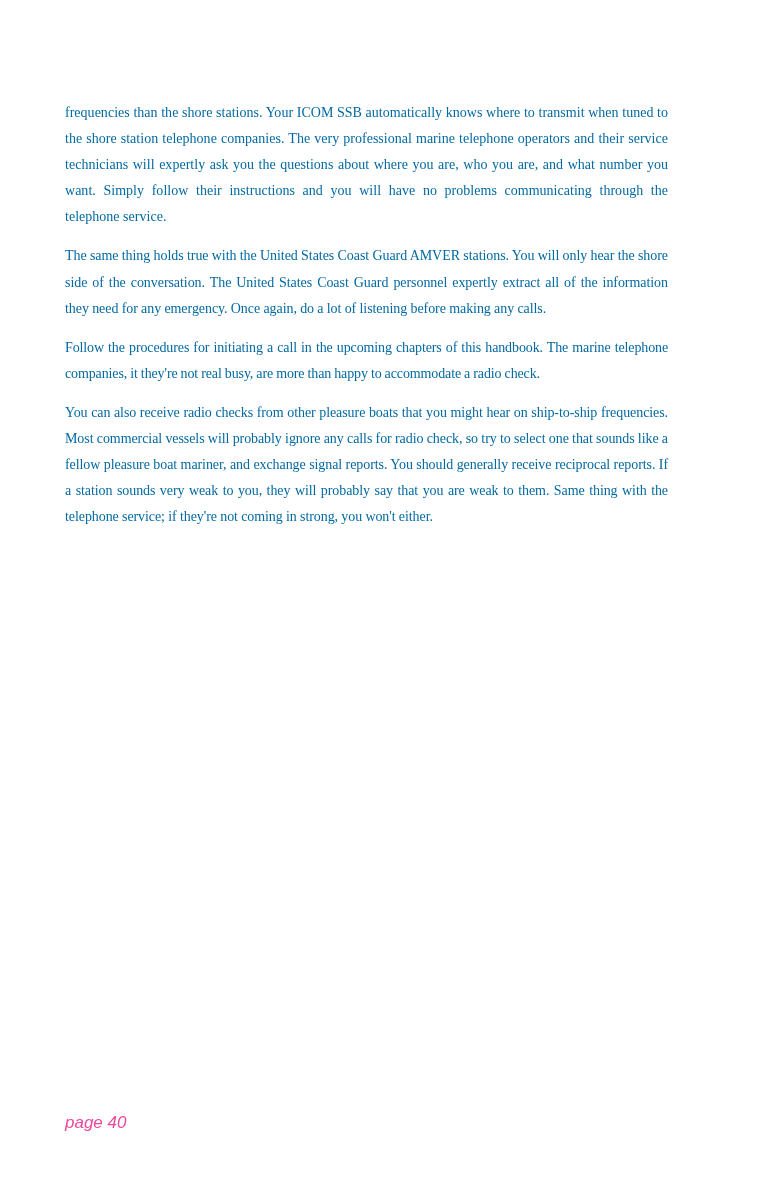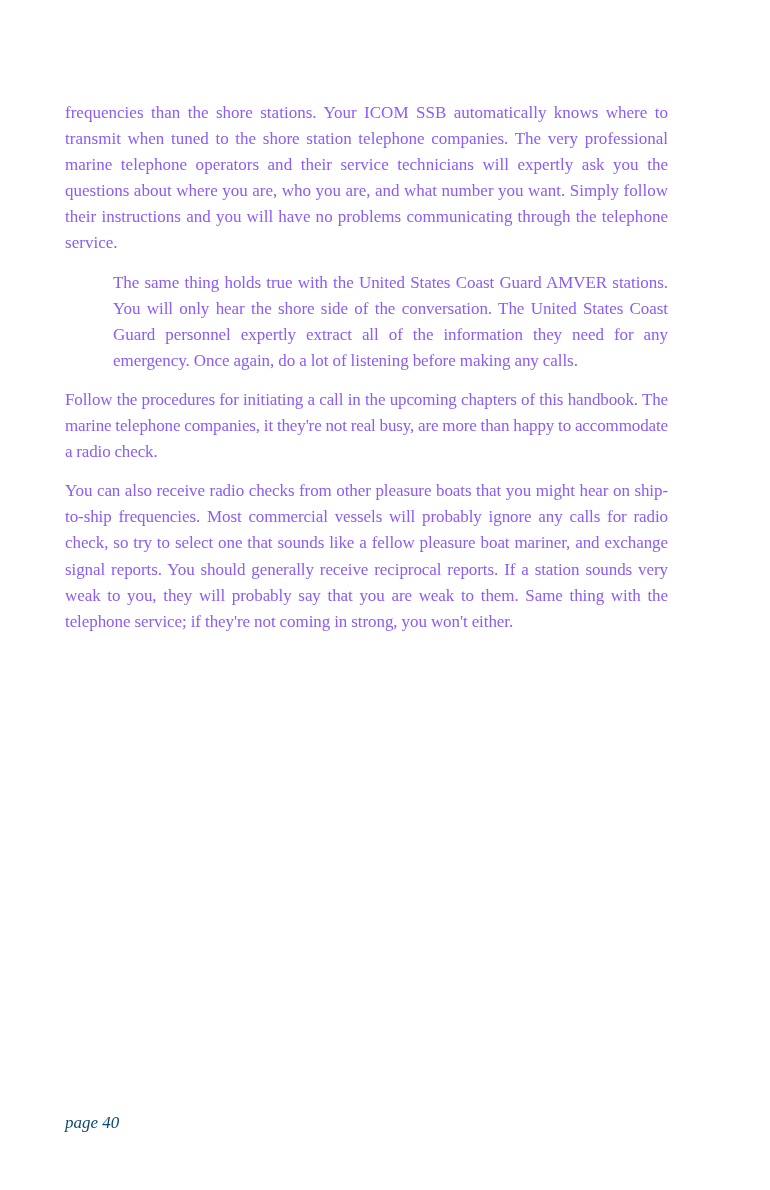--- a/index.html
+++ b/index.html
@@ -25,50 +25,50 @@
     background: #ffffff;
   }
   .text-column {
     position: absolute;
     left: 65px;
     top: 100px;
     width: 603px;
   }
   .para {
     margin: 0 0 13px 0;
-    font-size: 17px;
+    font-size: 14px;
     line-height: 26.1px;
     text-align: justify;
     text-justify: inter-word;
     -webkit-hyphens: none;
     hyphens: none;
     word-spacing: 0px;
     letter-spacing: 0px;
-    color: #8b5cf6;
+    color: #0369a1;
   }
   .para:last-child {
     margin-bottom: 0;
   }
   
   .p1 { letter-spacing: 0.02px; }
-  .p2 { letter-spacing: -0.06px; word-spacing: -0.15px; margin-left: 48px; }
+  .p2 { letter-spacing: -0.06px; word-spacing: -0.15px; }
   .p3 { letter-spacing: -0.1px; word-spacing: -0.2px; }
   .p4 { letter-spacing: 0.02px; }
   .p5 { letter-spacing: -0.12px; word-spacing: -0.3px; }
   .p6 { letter-spacing: -0.08px; word-spacing: -0.1px; }
   .p7 { letter-spacing: -0.04px; }
   .page-number {
     position: absolute;
     left: 65px;
     top: 1112px;
-    font-family: Liberation Serif, serif;
+    font-family: Liberation Sans, sans-serif;
     font-style: italic;
     font-size: 17px;
     line-height: 22px;
-    color: #0c4a6e;
+    color: #ec4899;
     white-space: pre;
   }
 </style>
 </head>
 <body>
 
 <div class="page">
 
   <div class="text-column">
 

